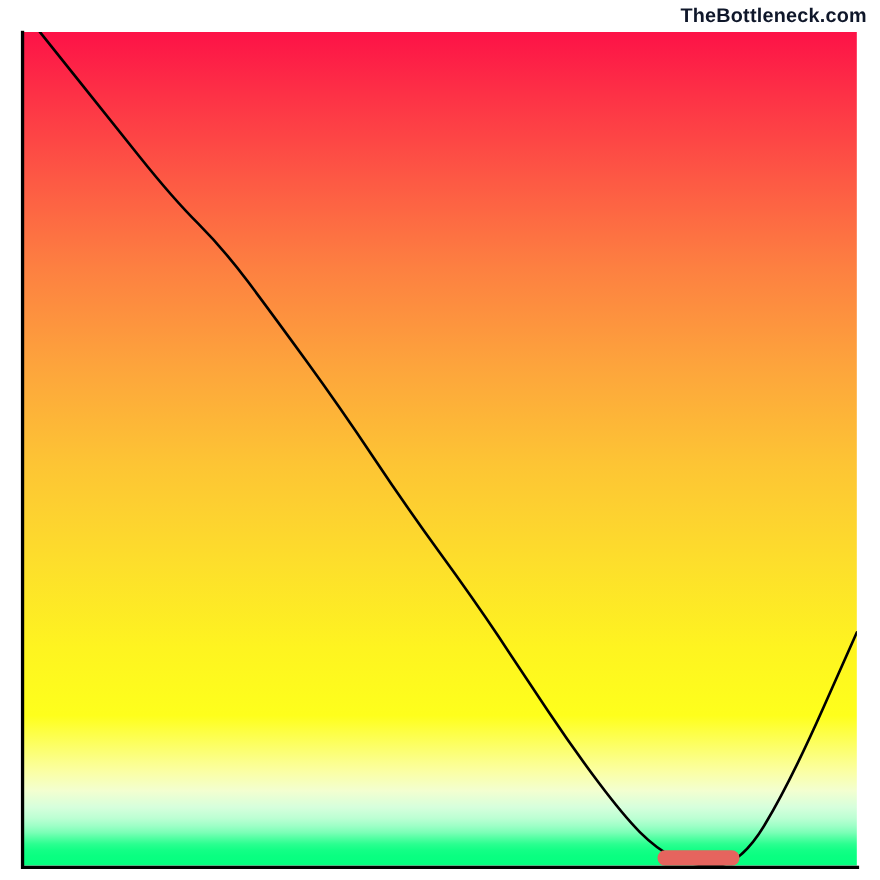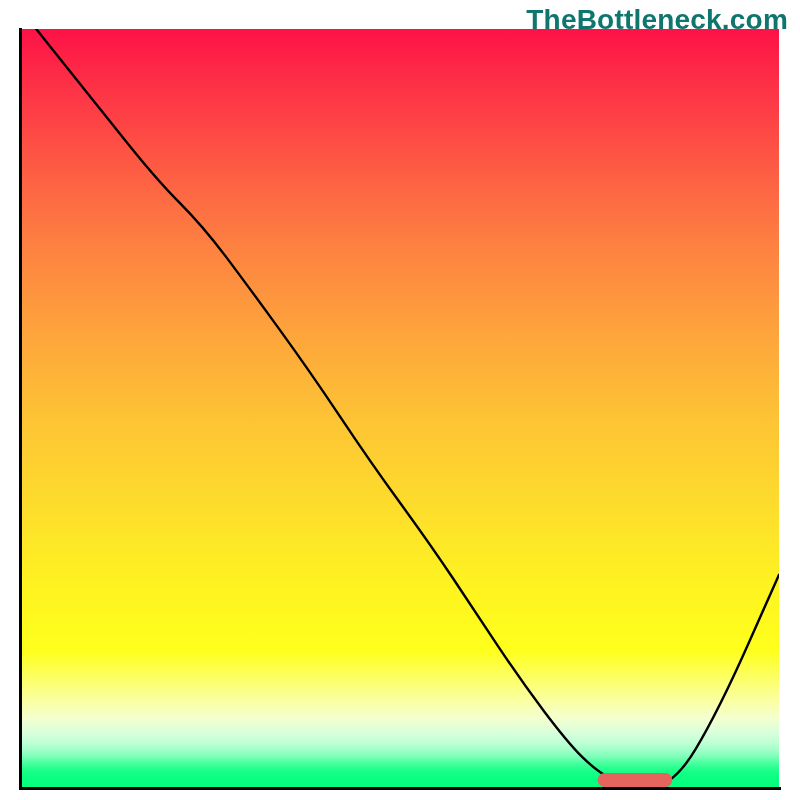--- a/index.html
+++ b/index.html
@@ -13,23 +13,23 @@
   }
   .chart-wrap {
     position: relative;
     width: 800px;
     height: 800px;
   }
   .watermark {
     position: absolute;
     top: 4px;
     right: 12px;
-    font-size: 28px;
+    font-size: 18px;
     font-weight: 600;
-    color: #0f766e;
+    color: #0f172a;
     letter-spacing: 0.2px;
     z-index: 5;
     user-select: none;
   }
   .plot-area {
     position: absolute;
     left: 21px;
     top: 29px;
     width: 758px;
     height: 758px;

